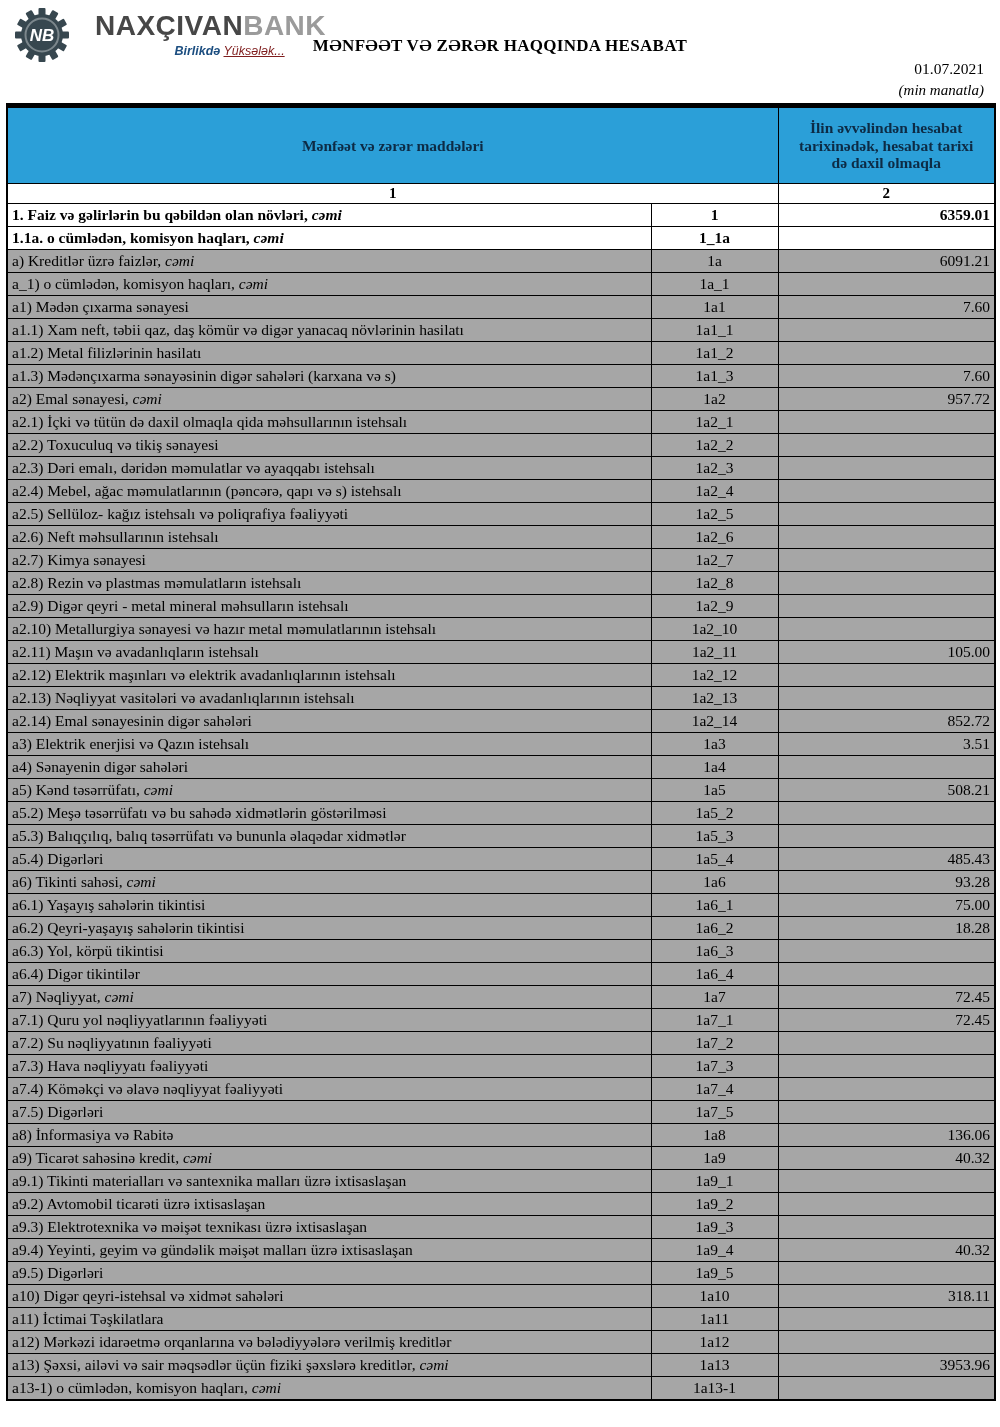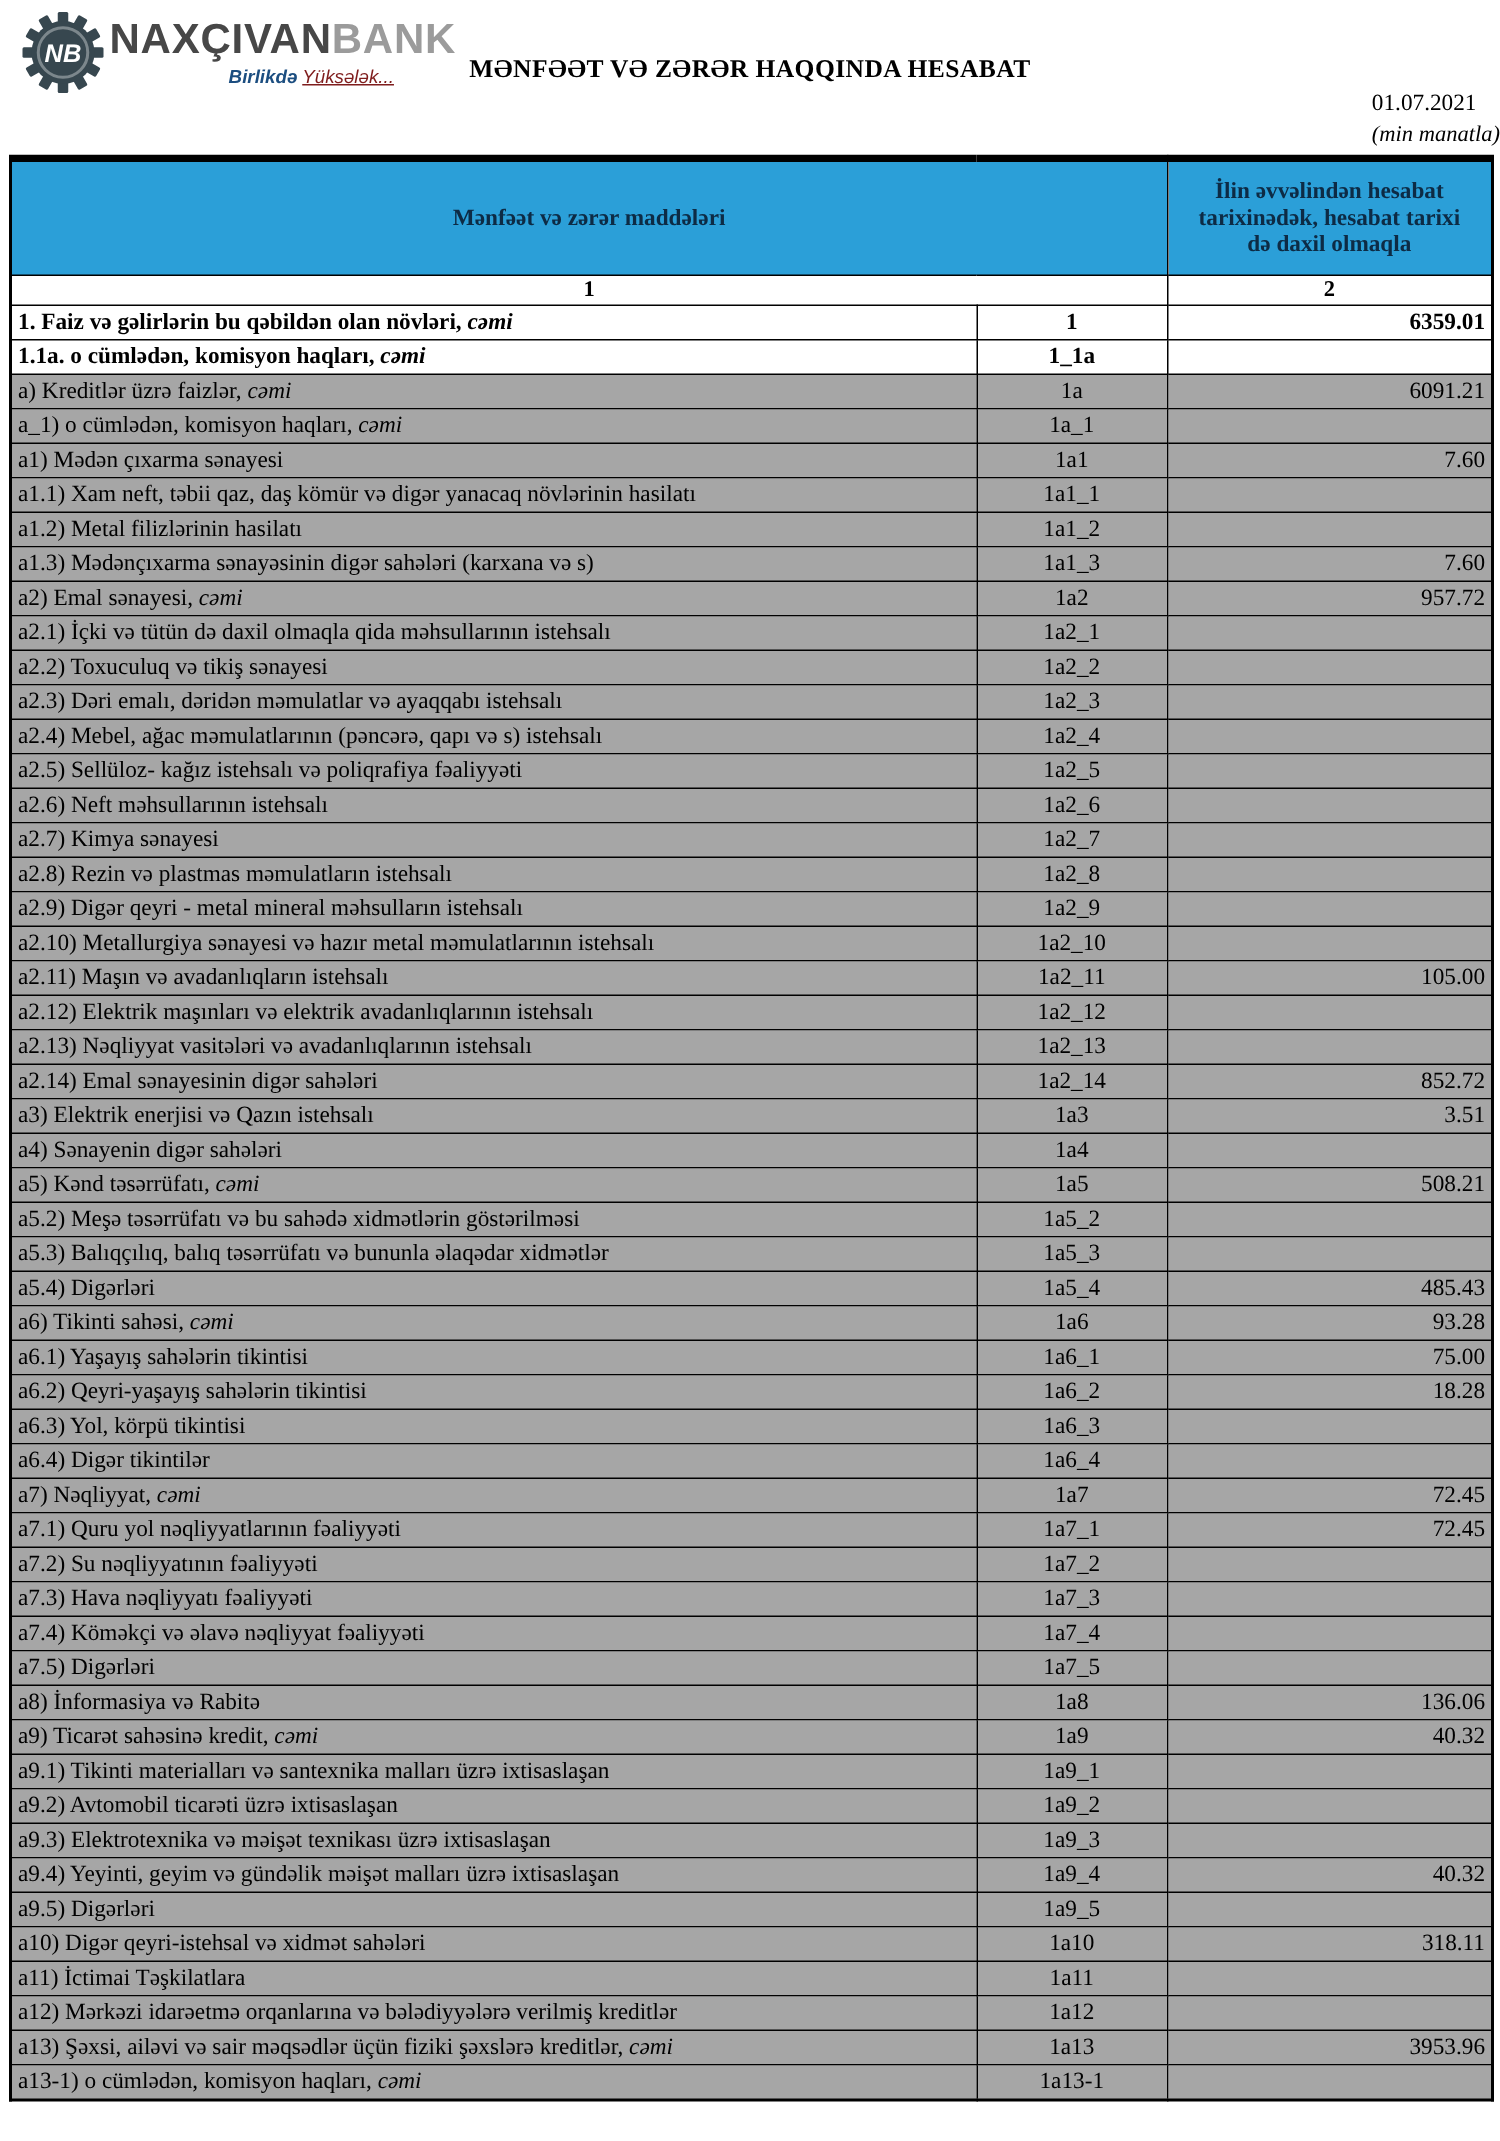--- a/index.html
+++ b/index.html
@@ -6,30 +6,30 @@
   html, body { background: #fff; }
   body {
     width: 1000px; height: 1427px;
     font-family: "Liberation Serif", serif;
     color: #000;
     position: relative;
     overflow: hidden;
   }
   
   .doc-header { position: relative; height: 103px; background: #fff; }
-  .brand { position: absolute; left: 14px; top: 7px; display: flex; align-items: center; gap: 3px; }
+  .brand { position: absolute; left: 14px; top: 7px; display: flex; align-items: center; gap: 25px; }
   .gear svg { display: block; }
   .brand-text { display: flex; flex-direction: column; align-items: center; }
   .brand-name { font-family: "Liberation Sans", sans-serif; font-weight: bold; font-size: 28px; line-height: 1; letter-spacing: 0.5px; color: #474747; }
   .brand-name .sec { color: #9b9b9b; }
   .brand-tagline { font-family: "Liberation Sans", sans-serif; font-style: italic; font-size: 12.5px; text-align: right; margin-top: 4px; }
   .brand-tagline .lead { color: #1c4e80; font-weight: bold; margin-left: 38px; }
   .brand-tagline .rest { color: #7f1d1d; text-decoration: underline; }
   .doc-title { position: absolute; left: 0; right: 0; top: 36px; text-align: center; font-size: 17px; font-weight: bold; letter-spacing: 0.3px; }
-  .doc-meta { position: absolute; right: 0; top: 60px; text-align: left; }
+  .doc-meta { position: absolute; right: 16px; top: 60px; text-align: right; }
   .doc-date { font-size: 15.5px; }
   .doc-unit { font-style: italic; font-size: 15px; margin-top: 4px; }
   
   .pl-table {
     border-collapse: collapse; table-layout: fixed;
     width: 988px; margin-left: 6px;
     border: 2px solid #000; border-top: 5px solid #000;
   }
   .c-label { width: 644px; } .c-code { width: 127px; } .c-value { width: 217px; }
   .pl-table th, .pl-table td {

